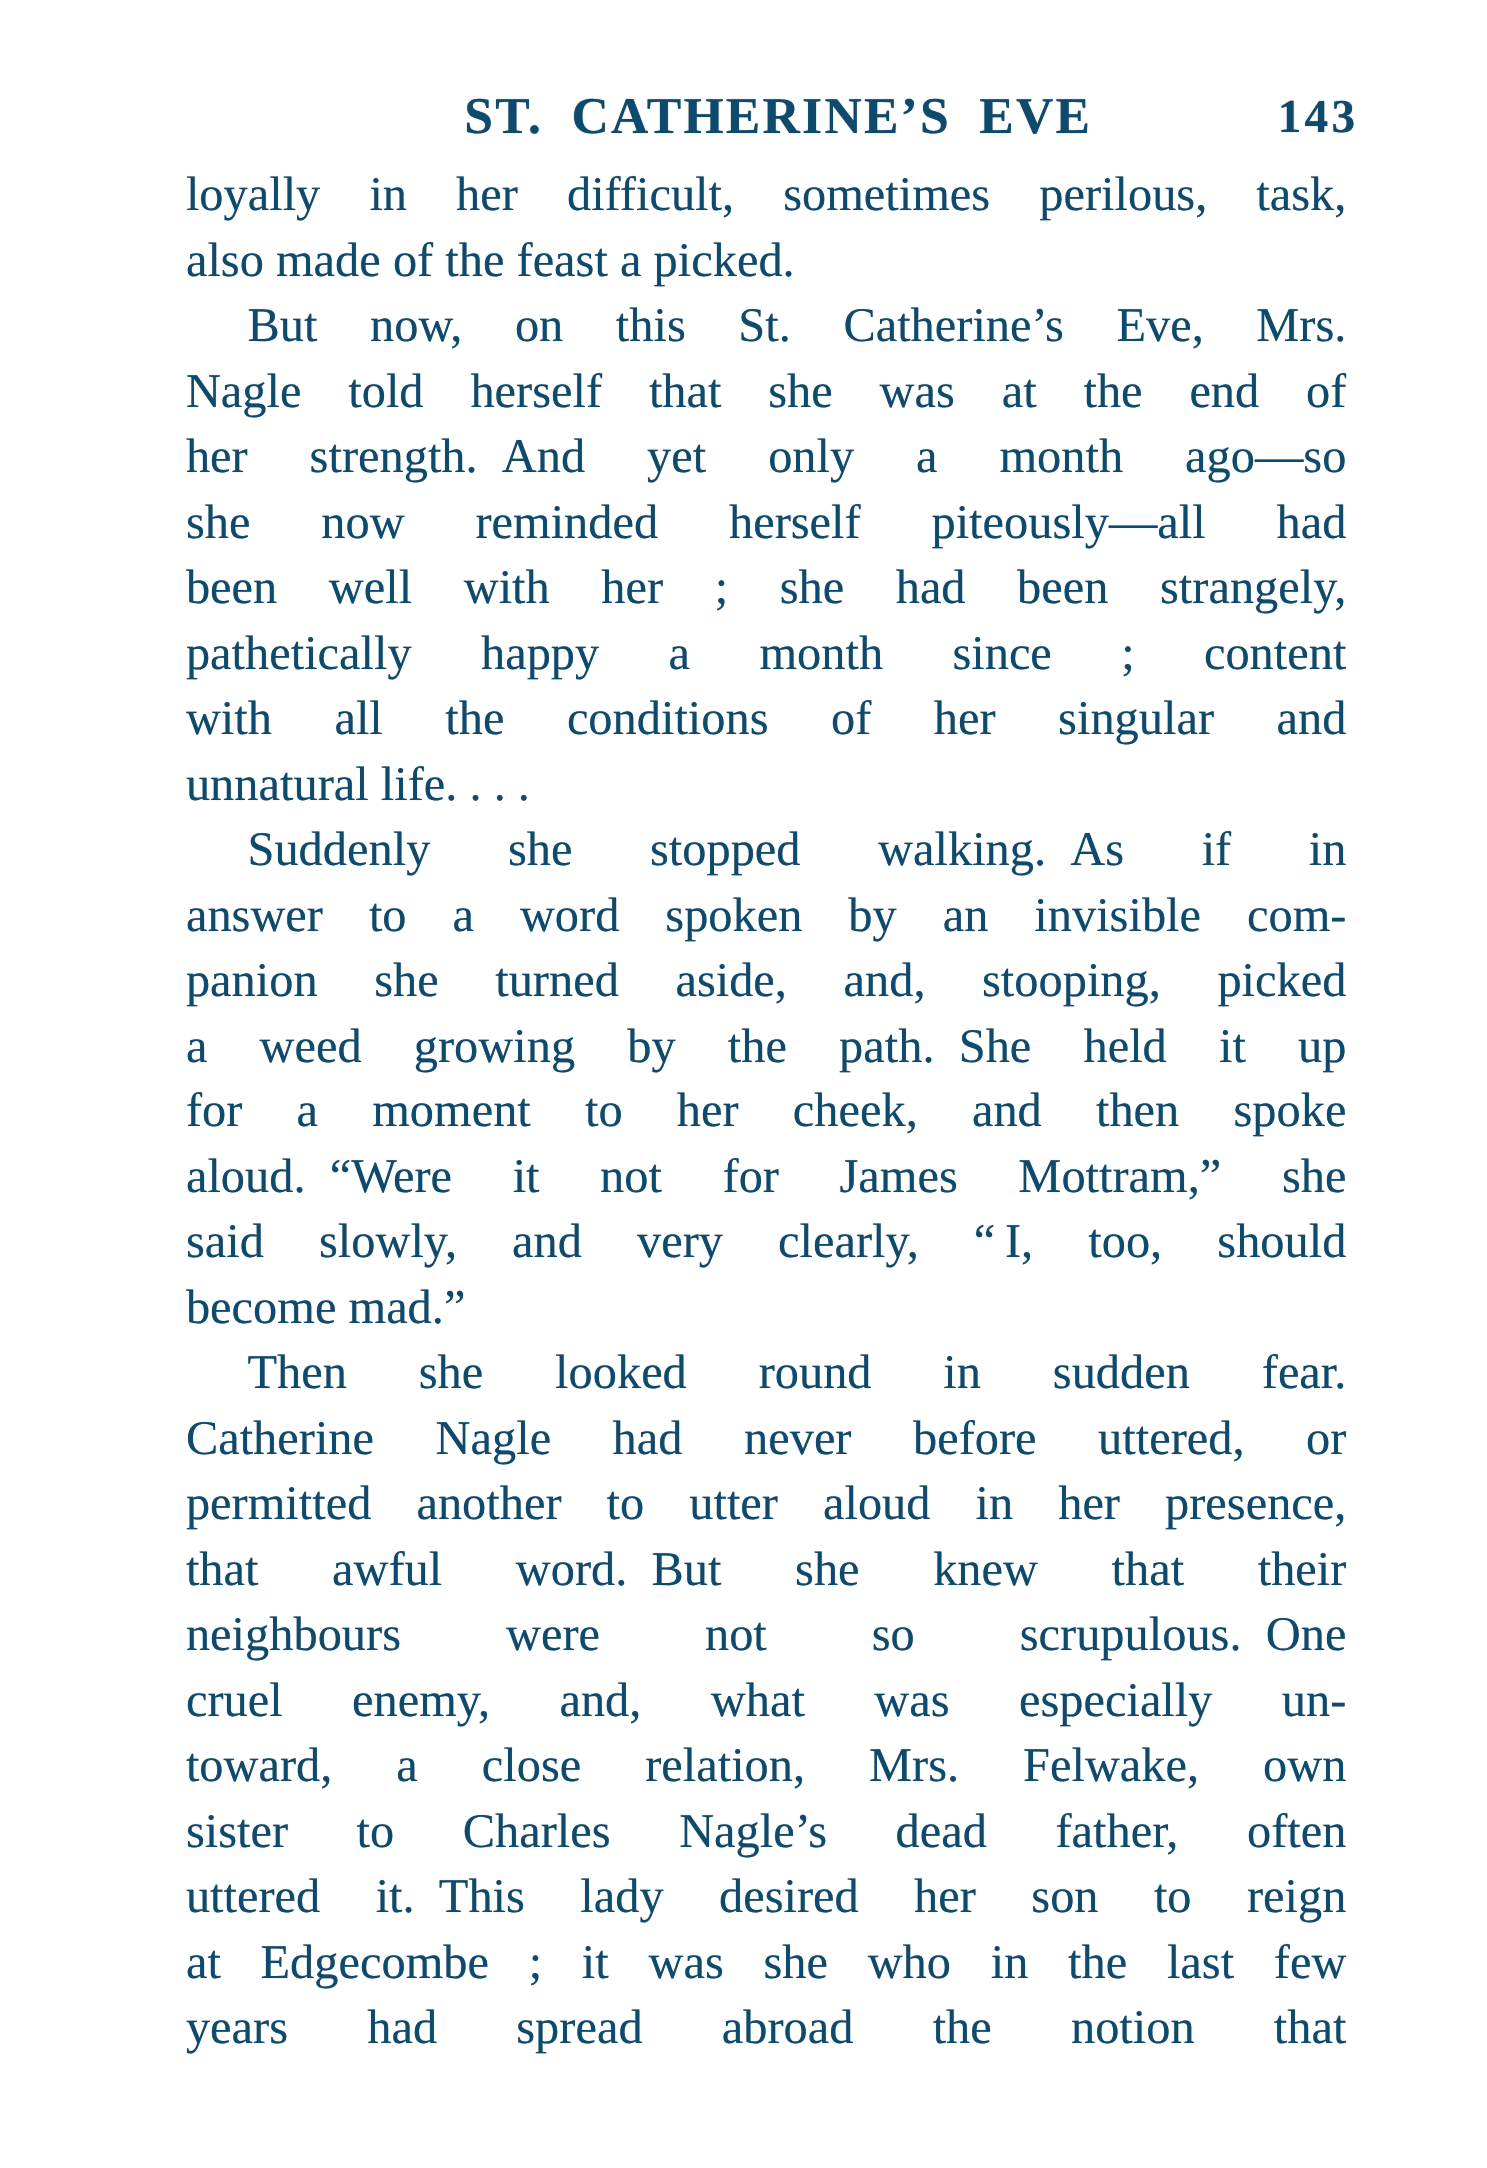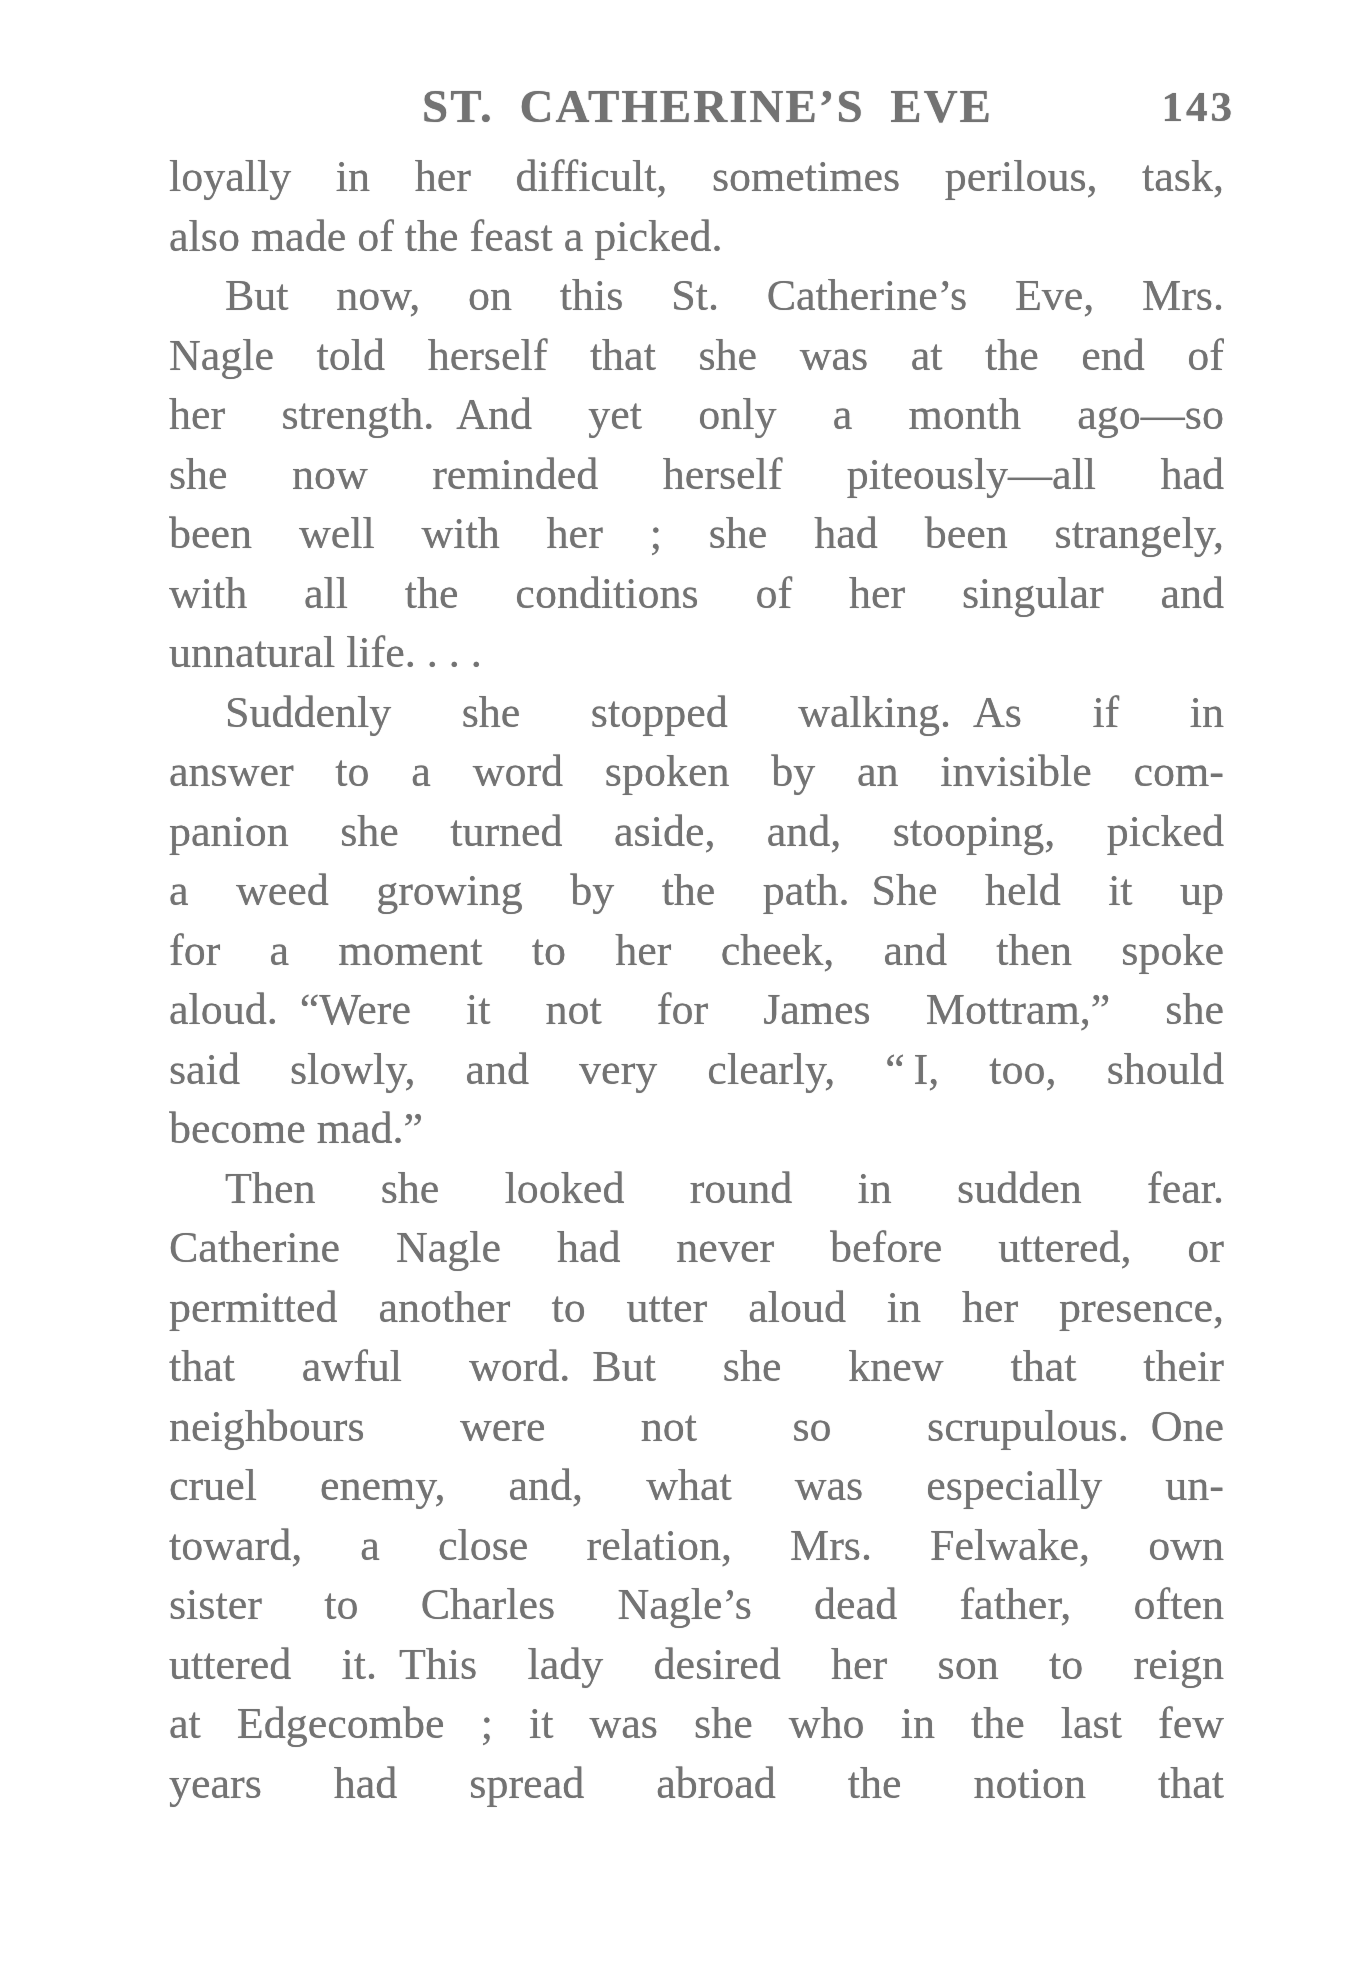--- a/index.html
+++ b/index.html
@@ -1,21 +1,21 @@
 <!DOCTYPE html>
 <html><head>
 <meta charset="utf-8">
 <style>
   html, body { margin: 0; padding: 0; background: #ffffff; }
   .page {
     position: relative;
     width: 1352px;
     height: 1971px;
     background: #ffffff;
-    color: #737373;
+    color: #0c4a6e;
     font-family: "Liberation Serif", "DejaVu Serif", serif;
     overflow: hidden;
   }
   .running-header {
     position: absolute;
     left: 180px;
     top: 82px;
     width: 1055px;
     height: 52px;
   }
@@ -67,20 +67,21 @@
   </div>
 
   <div class="text-block">
     <div class="line">loyally in her difficult, sometimes perilous, task,</div>
     <div class="line par-end">also made of the feast a picked.</div>
     <div class="line indent">But now, on this St. Catherine’s Eve, Mrs.</div>
     <div class="line">Nagle told herself that she was at the end of</div>
     <div class="line">her strength. And yet only a month ago—so</div>
     <div class="line">she now reminded herself piteously—all had</div>
     <div class="line">been well with her ; she had been strangely,</div>
+    <div class="line">pathetically happy a month since ; content</div>
     <div class="line">with all the conditions of her singular and</div>
     <div class="line par-end">unnatural life. . . .</div>
     <div class="line indent">Suddenly she stopped walking. As if in</div>
     <div class="line">answer to a word spoken by an invisible com-</div>
     <div class="line">panion she turned aside, and, stooping, picked</div>
     <div class="line">a weed growing by the path. She held it up</div>
     <div class="line">for a moment to her cheek, and then spoke</div>
     <div class="line">aloud. “Were it not for James Mottram,” she</div>
     <div class="line">said slowly, and very clearly, “ I, too, should</div>
     <div class="line par-end">become mad.”</div>

